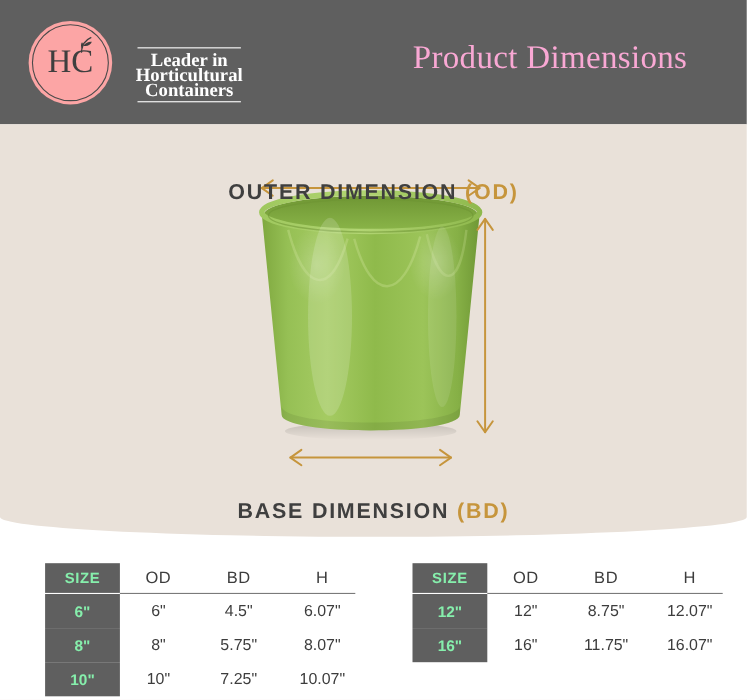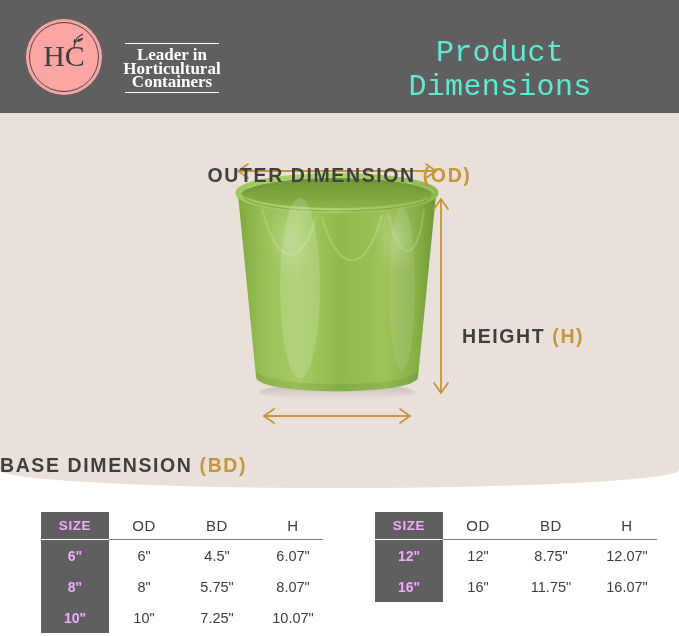--- a/index.html
+++ b/index.html
@@ -83,22 +83,22 @@
     font-weight: bold;
     font-size: 17px;
     line-height: 13.5px;
     white-space: nowrap;
   }
   #header-title {
     position: absolute;
     left: 340px; top: 36px;
     width: 320px;
     text-align: center;
-    color: #5eead4;
-    font-family: Liberation Mono, monospace;
+    color: #f9a8d4;
+    font-family: Liberation Serif, serif;
     font-size: 30px;
     letter-spacing: 0.3px;
   }
 
   
   #diagram-panel {
     position: absolute;
     left: 0; top: 113px;
     width: 679px;
     height: 375px;
@@ -123,20 +123,21 @@
   .dim-label .code { color: #c6953c; }
 
   #label-od {
     left: 0; top: 140px;
     width: 679px;
     text-align: center;
   }
   #label-bd {
     left: 0; top: 430px;
     width: 679px;
+    text-align: center;
   }
   #label-h {
     left: 462px; top: 301px;
   }
 
   
   .size-table {
     position: absolute;
     font-family: "Liberation Sans", sans-serif;
   }
@@ -153,21 +154,21 @@
     display: flex;
     align-items: center;
     justify-content: center;
     font-size: 14.5px;
     color: #3d3d3d;
   }
   .size-table .cell.c-size {
     width: 68px;
     flex: 0 0 68px;
     background: #5f5f5f;
-    color: #f0abfc;
+    color: #86efac;
     font-weight: bold;
     font-size: 14px;
   }
   .size-table .cell.c-size.head {
     letter-spacing: 0.6px;
     font-size: 13.5px;
   }
   .size-table .cell.c-od { width: 70px; flex: 0 0 70px; }
   .size-table .cell.c-bd { width: 76px; flex: 0 0 76px; }
   .size-table .cell.c-h  { width: 76px; flex: 0 0 76px; }
@@ -300,24 +301,20 @@
   <div class="dim-label" id="label-od">
     <span>OUTER DIMENSION</span>
     <span class="code">(OD)</span>
   </div>
 
   <div class="dim-label" id="label-bd">
     <span>BASE DIMENSION</span>
     <span class="code">(BD)</span>
   </div>
 
-  <div class="dim-label" id="label-h">
-    <span>HEIGHT</span>
-    <span class="code">(H)</span>
-  </div>
 
   <div class="size-table" id="table-left">
     <div class="t-row header-row">
       <div class="cell c-size head">SIZE</div>
       <div class="cell c-od">OD</div>
       <div class="cell c-bd">BD</div>
       <div class="cell c-h">H</div>
     </div>
     <div class="head-underline"></div>
 

